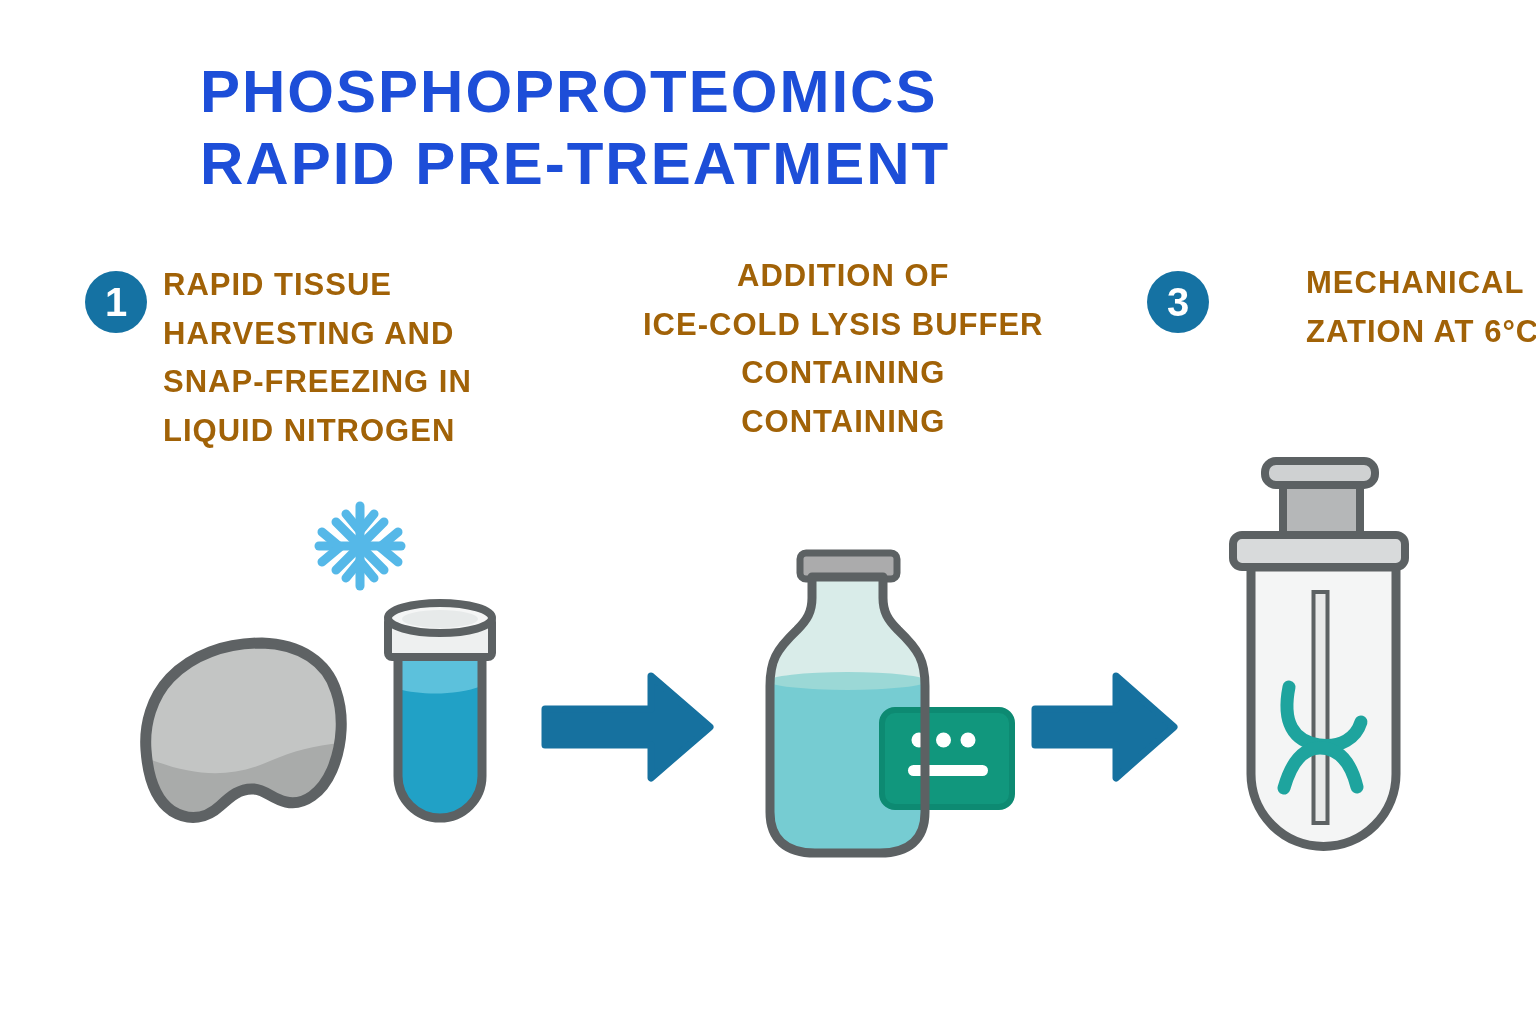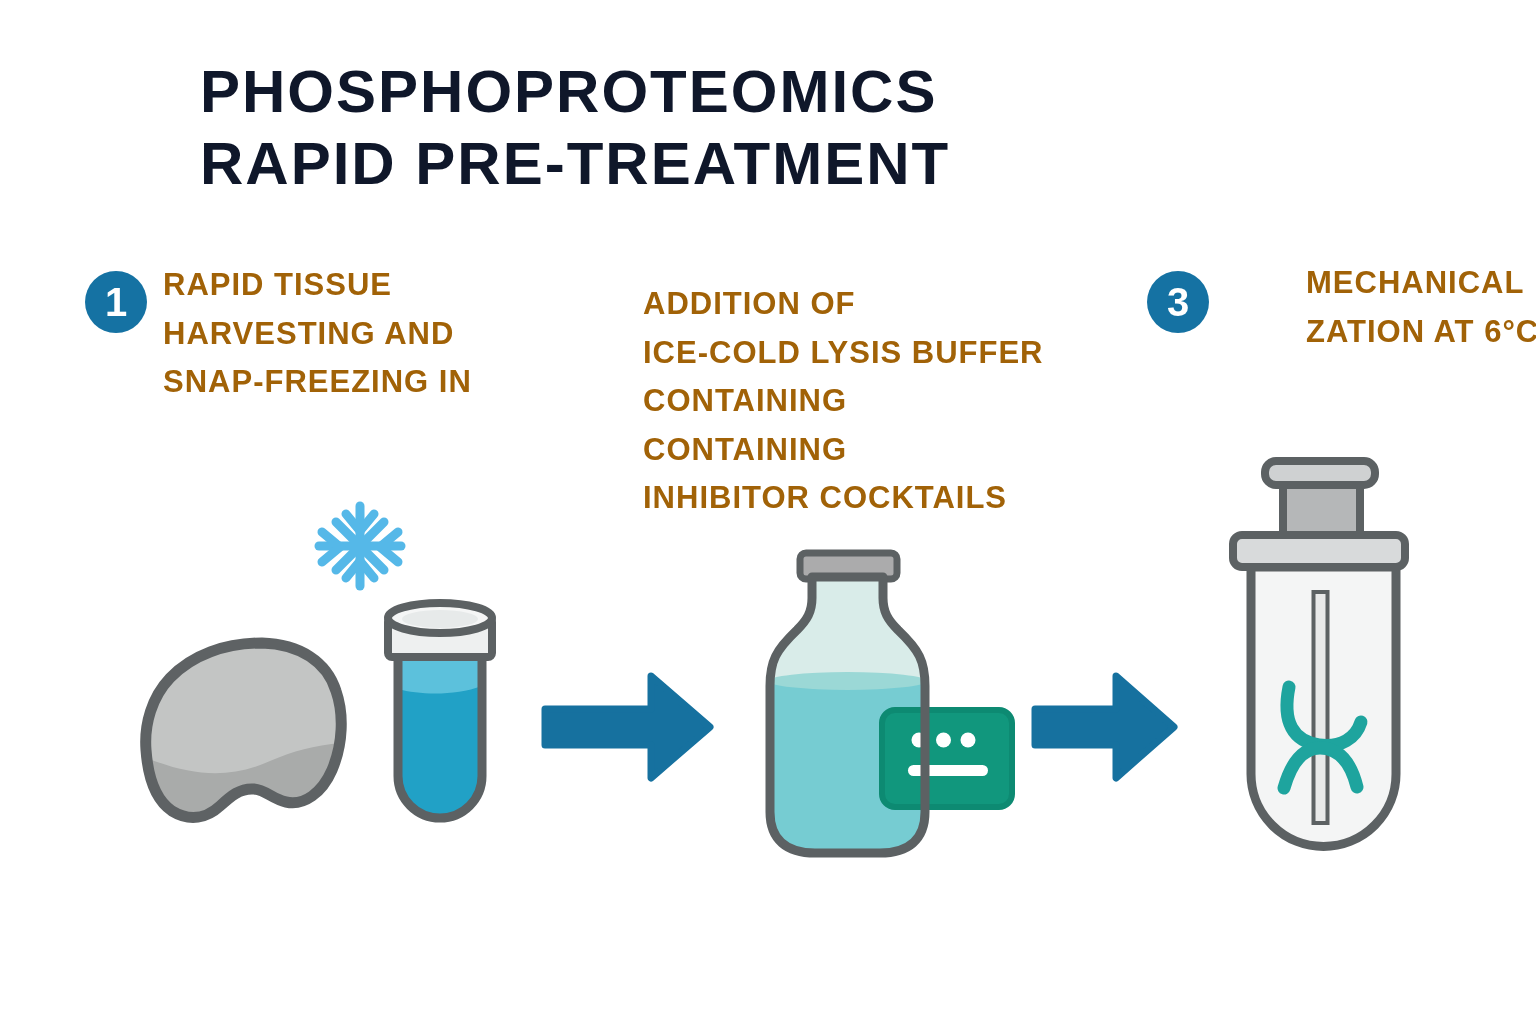--- a/index.html
+++ b/index.html
@@ -3,21 +3,21 @@
 <meta charset="utf-8">
 <style>
   html,body{margin:0;padding:0;background:#fff;}
   #canvas{
     position:relative;width:1536px;height:1024px;background:#ffffff;
     font-family:"Liberation Sans", sans-serif;overflow:hidden;
   }
   .title{
     position:absolute;left:200px;top:56px;
     font-size:60px;font-weight:700;letter-spacing:2px;
-    color:#0f172a;line-height:72px;white-space:nowrap;
+    color:#1d4ed8;line-height:72px;white-space:nowrap;
   }
   .step-text{
     position:absolute;
     font-size:31px;font-weight:700;letter-spacing:1px;
     color:#a16207;line-height:48.5px;white-space:nowrap;
   }
   .step-text div{height:48.5px;}
   .badge{
     position:absolute;width:62px;height:62px;border-radius:50%;
     background:#1572a3;color:#ffffff;
@@ -34,28 +34,28 @@
   <div class="title">
     <div>PHOSPHOPROTEOMICS</div>
     <div>RAPID PRE-TREATMENT</div>
   </div>
 
   <div class="badge" style="left:85px;top:271px;">1</div>
   <div class="step-text" style="left:163px;top:261px;">
     <div>RAPID TISSUE</div>
     <div>HARVESTING AND</div>
     <div>SNAP-FREEZING IN</div>
+    <div>LIQUID NITROGEN</div>
   </div>
 
-  <div class="step-text" style="left:643px;top:280px;">
+  <div class="step-text" style="left:643px;top:252px;text-align:center;">
     <div>ADDITION OF</div>
     <div>ICE-COLD LYSIS BUFFER</div>
     <div>CONTAINING</div>
     <div>CONTAINING</div>
-    <div>INHIBITOR COCKTAILS</div>
   </div>
 
   <div class="badge" style="left:1147px;top:271px;">3</div>
   <div class="step-text" style="left:1274px;top:259px;margin-left:32px;">
     <div>MECHANICAL</div>
     <div>ZATION AT 6°C</div>
   </div>
 
   <svg id="art" width="1536" height="1024" viewBox="0 0 1536 1024">
 

